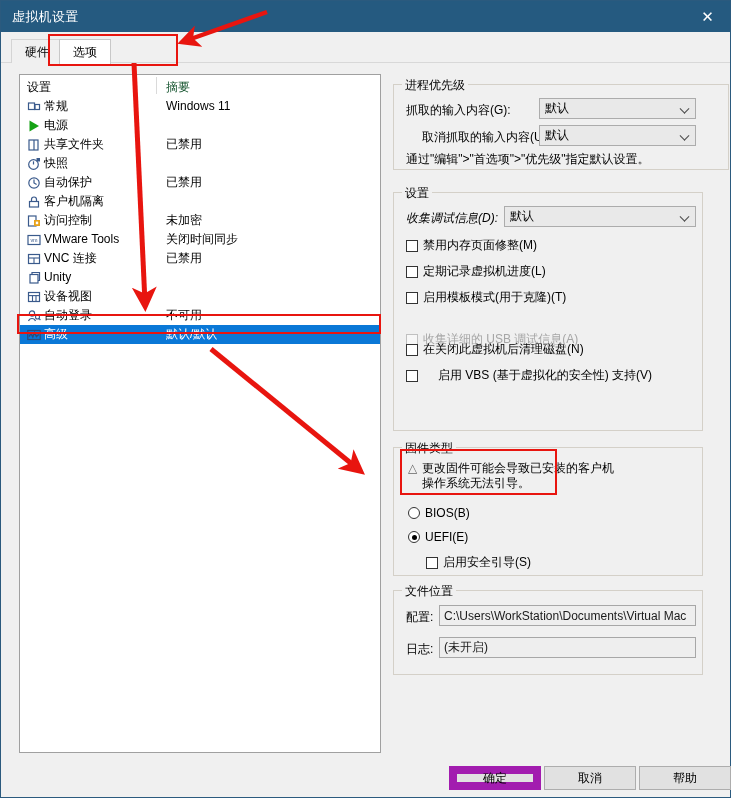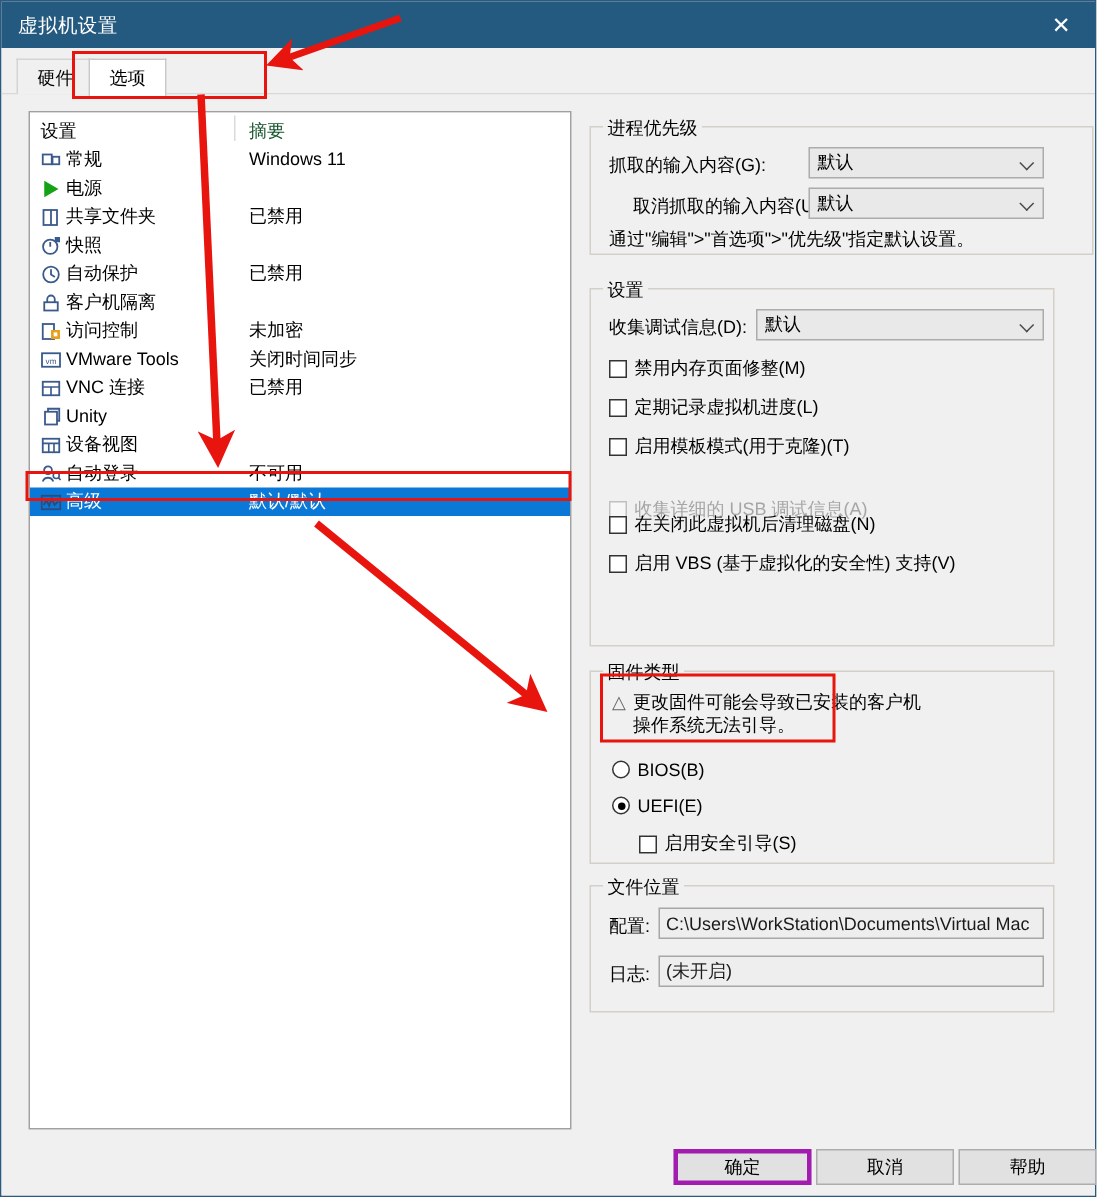--- a/index.html
+++ b/index.html
@@ -229,21 +229,21 @@
   }
   .btn {
     position: absolute; top: 10px;
     width: 92px; height: 24px;
     background: #e1e1e1;
     border: 1px solid #adadad;
     font-size: 12px; color: #000;
     display: flex; align-items: center; justify-content: center;
     cursor: pointer;
   }
-  .btn.primary { border: 3px solid #a21caf; background: #e1e1e1; }
+  .btn.primary { border: 8px solid #a21caf; background: #e1e1e1; }
   #btn-ok     { left: 448px; }
   #btn-cancel { left: 543px; }
   #btn-help   { left: 638px; }
 
   
   .redbox {
     position: absolute;
     border: 2px solid #e8150f;
     pointer-events: none;
     z-index: 40;
@@ -430,21 +430,21 @@
         <div class="fieldlabel" style="left:12px; top:44px;margin-left:16px;">取消抓取的输入内容(U):</div>
         <div class="combo" style="left:145px; top:40px; width:157px;">
           <span class="combo-text">默认</span>
           <span class="combo-arrow"></span>
         </div>
         <div class="fieldlabel" style="left:12px; top:66px;">通过"编辑"&gt;"首选项"&gt;"优先级"指定默认设置。</div>
       </div>
 
       <div class="group" style="left:0; top:118px; width:310px; height:239px;">
         <div class="group-title">设置</div>
-        <div class="fieldlabel" style="left:12px; top:17px;">收集调试信息(D):</div>
+        <div class="fieldlabel" style="left:12px; top:17px;font-style:italic;">收集调试信息(D):</div>
         <div class="combo" style="left:110px; top:13px; width:192px;">
           <span class="combo-text">默认</span>
           <span class="combo-arrow"></span>
         </div>
         <div id="settings-checkboxes">
             <div class="cbrow" style="left: 12px; top: 44px;">
               <span class="cbox"></span>
               <span>禁用内存页面修整(M)</span>
             </div>
             <div class="cbrow" style="left: 12px; top: 70px;">
@@ -456,21 +456,21 @@
               <span>启用模板模式(用于克隆)(T)</span>
             </div>
             <div class="cbrow disabled" style="left: 12px; top: 122px;">
               <span class="cbox"></span>
               <span>收集详细的 USB 调试信息(A)</span>
             </div>
             <div class="cbrow" style="left: 12px; top: 148px;">
               <span class="cbox"></span>
               <span>在关闭此虚拟机后清理磁盘(N)</span>
             </div>
-            <div class="cbrow" style="left: 12px; top: 174px;">
+            <div class="cbrow" style="left: 12px; top: 174px; gap: 15px;">
               <span class="cbox"></span>
               <span>启用 VBS (基于虚拟化的安全性) 支持(V)</span>
             </div>
           </div>
       </div>
 
       <div class="group" style="left:0; top:373px; width:310px; height:129px;">
         <div class="group-title">固件类型</div>
         <div class="warnrow" style="left:14px; top:13px; width:285px;">
           <div class="warn-icon">△</div>

